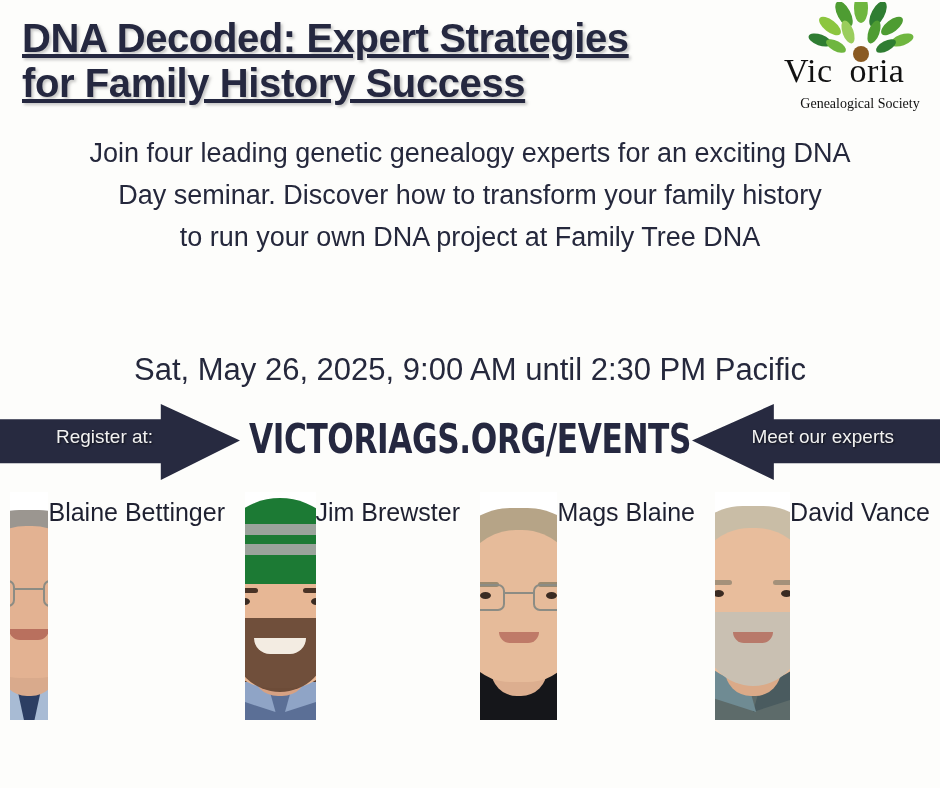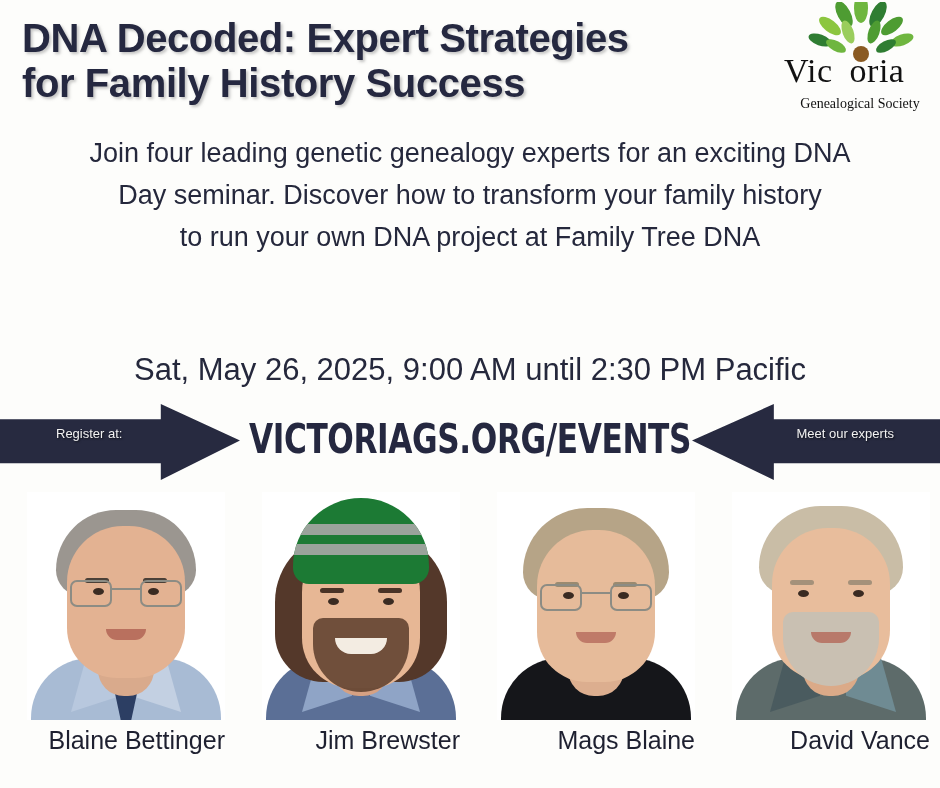--- a/index.html
+++ b/index.html
@@ -27,21 +27,21 @@
     left: 22px;
     top: 16px;
     width: 760px;
     font-size: 40px;
     font-weight: bold;
     line-height: 1.12;
     color: #252840;
     letter-spacing: -0.4px;
     text-shadow: 2px 2px 3px rgba(150,150,150,0.55);
   }
-  .title-line { display: block; white-space: nowrap; }
+  .title-line { display: block; white-space: nowrap; text-decoration: underline; }
 
   
   .logo {
     position: absolute;
     right: 4px;
     top: 2px;
     width: 152px;
     height: 114px;
   }
   .logo-tree { position: absolute; left: 22px; top: 0; width: 110px; height: 62px; }
@@ -113,21 +113,21 @@
     clip-path: polygon(0 20%, 67% 20%, 67% 0, 100% 48%, 67% 100%, 67% 78%, 0 78%);
   }
   .arrow-right {
     right: 0;
     width: 248px;
     clip-path: polygon(100% 20%, 33% 20%, 33% 0, 0 48%, 33% 100%, 33% 78%, 100% 78%);
   }
   .arrow-label {
     position: absolute;
     top: 22px;
-    font-size: 13px;
+    font-size: 19px;
     color: #f2f2f2;
     text-shadow: 1px 1px 2px rgba(0,0,0,0.65);
     white-space: nowrap;
   }
   .arrow-left .arrow-label { left: 56px; }
   .arrow-right .arrow-label { right: 46px; }
 
   .url {
     position: absolute;
     left: 0;
@@ -152,22 +152,22 @@
     top: 492px;
     width: 940px;
     height: 290px;
     display: flex;
     justify-content: space-around;
     align-items: flex-start;
   }
   .presenter {
     width: 215px;
     display: flex;
-    flex-direction: column;
-    align-items: flex-end;
+    flex-direction: row;
+    align-items: flex-start;
   }
   .portrait {
     width: 198px;
     height: 228px;
     position: relative;
     overflow: hidden;
     background: #ffffff;
   }
   .presenter-name {
     margin-top: 6px;

